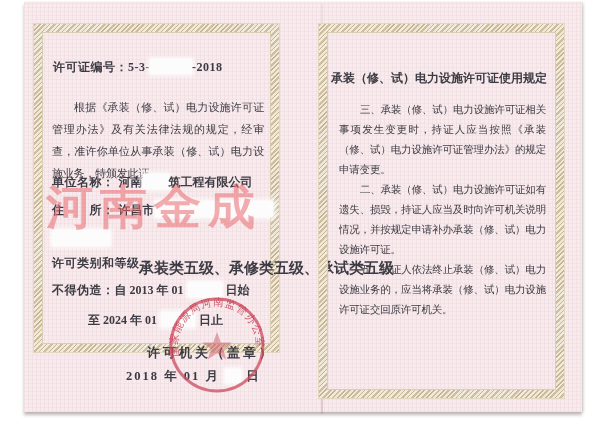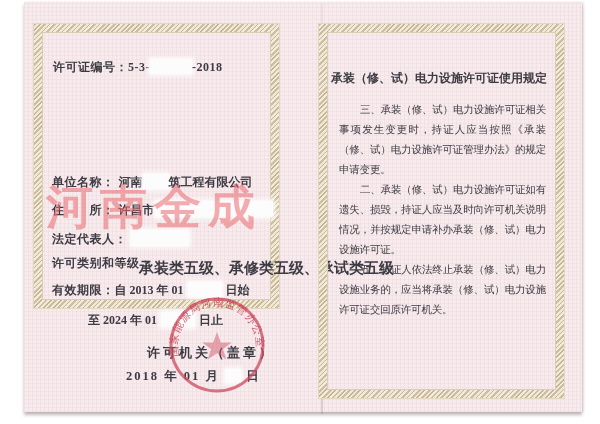--- a/index.html
+++ b/index.html
@@ -16,21 +16,21 @@
     box-shadow:0 3px 3px rgba(120,100,105,0.45), 2px 0 2px rgba(120,100,105,0.15);}
 
   
   .fold{position:absolute;left:297px;top:2px;width:2px;height:410px;
     background:linear-gradient(180deg, rgba(150,125,132,0.10), rgba(150,125,132,0.28));}
 
   
   .frame{position:absolute;box-sizing:border-box;border:8px solid transparent;
     border-image:repeating-linear-gradient(135deg,#ccbe9e 0 2px,#efe8d8 2px 4px,#c3b391 4px 5px,#f3ecdd 5px 7px) 8;
     box-shadow:inset 0 0 0 1px #d9cdb3, 0 0 0 1px #e2d8c2;}
-  .frame-left{left:34px;top:24px;width:245px;height:284px;}
+  .frame-left{left:34px;top:24px;width:245px;height:328px;}
   .frame-right{left:319px;top:24px;width:245px;height:374px;}
 
   .txt{color:#3c3a42;}
   .abs{position:absolute;}
 
   
   .permit-line{top:27px;left:11px;font-size:12px;font-weight:bold;letter-spacing:0.5px;white-space:nowrap;}
   .intro{top:64px;left:10px;width:212px;font-size:11px;line-height:22px;
          text-indent:2em;text-align:justify;letter-spacing:-0.2px;}
   .f-label{font-weight:bold;font-size:12px;letter-spacing:0.5px;}
@@ -76,43 +76,43 @@
   <div class="sheet">
     <div class="fold"></div>
   </div>
 
   <div class="frame frame-left">
 
     <div class="abs txt permit-line">
       <span>许可证编号：</span><span>5-3-</span><span class="redact r-permit"></span><span>-2018</span>
     </div>
 
+    <div class="abs txt intro">根据《承装（修、试）电力设施许可证管理办法》及有关法律法规的规定，经审查，准许你单位从事承装（修、试）电力设施业务，特颁发此证。</div>
 
     <div class="abs txt row-addr">
       <span class="f-label">住　　所：</span>
       <span class="f-value">许昌市</span><span class="redact r-addr"></span>
     </div>
 
     <div class="abs txt row-unit">
       <span class="f-label">单位名称：</span>
       <span class="f-value">河南</span><span class="redact r-unit"></span><span class="f-value">筑工程有限公司</span>
     </div>
 
     <div class="abs txt row-rep">
-      <span class="f-label">法定代表人：</span>
       <span class="redact r-rep"></span>
     </div>
 
     <div class="abs txt row-cat">
       <span class="f-label">许可类别和等级：</span>
     </div>
     <div class="abs txt cat-value">承装类五级、承修类五级、承试类五级</div>
 
     <div class="abs txt row-val1">
-      <span class="f-label">有效期限：</span><span class="f-value">自 2013 年 01</span> <span class="redact r-day"></span> <span class="f-value">日始</span>
+      <span class="f-label">不得伪造：</span><span class="f-value">自 2013 年 01</span> <span class="redact r-day"></span> <span class="f-value">日始</span>
     </div>
 
     <div class="abs txt row-val2">
       <span class="f-value">至 2024 年 01</span> <span class="redact r-day"></span> <span class="f-value">日止</span>
     </div>
 
     <div class="abs txt issuer-line">许可机关（盖章）</div>
 
     <div class="abs txt issue-date">
       <span>2018 年 01 月</span> <span class="redact r-dday"></span> <span>日</span>

